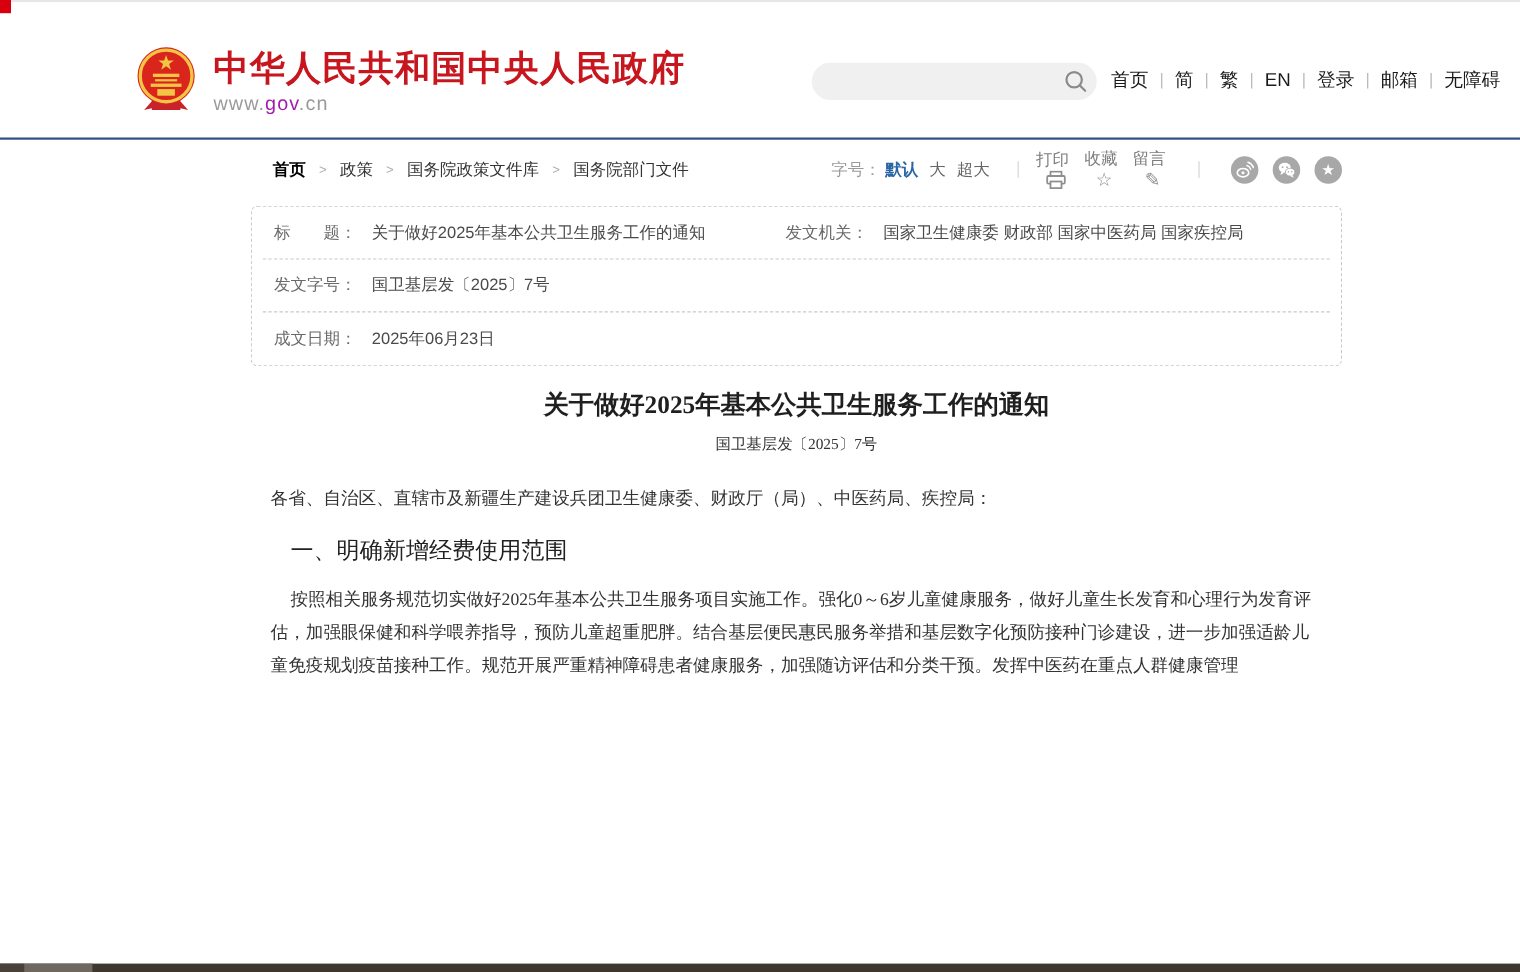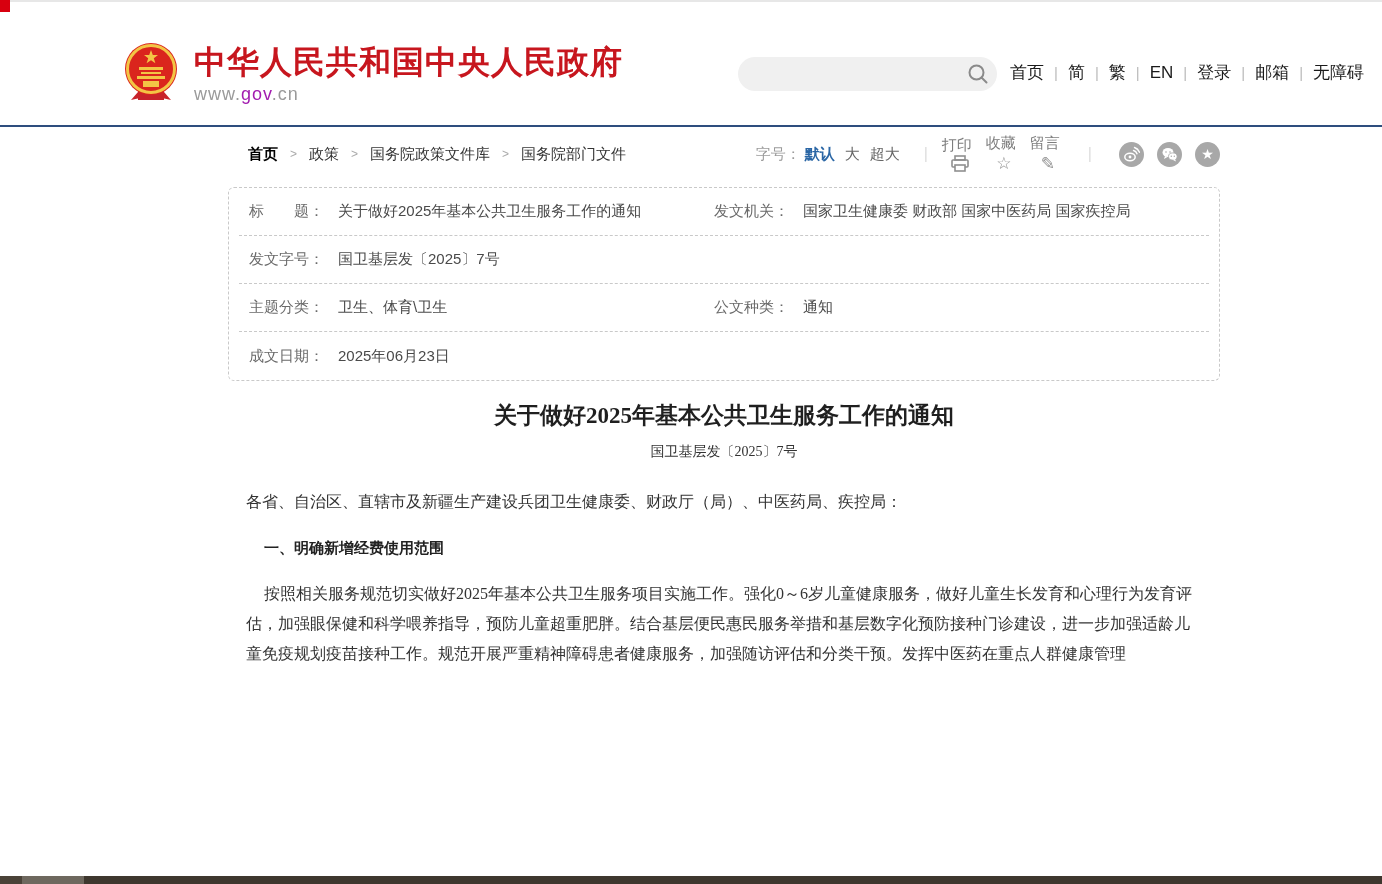--- a/index.html
+++ b/index.html
@@ -59,21 +59,21 @@
   .meta-label { color:#6a6a6a; white-space:pre; margin-right:14px; }
   .meta-value { color:#4a4a4a; }
 
   
   .article { margin-top:20px; font-family:"Liberation Serif","DejaVu Serif",serif; color:#333; }
   .article-title { text-align:center; font-size:23px; font-weight:bold; color:#1f1f1f; line-height:30px; }
   .article-subtitle { text-align:center; font-size:14px; color:#333; margin-top:12px; }
   .article-body { margin-top:26px; padding:0 22px 0 18px; font-size:16px; line-height:30px; }
   .article-body p { margin:16px 0; text-indent:18px; }
   .article-body p.salutation { text-indent:0; }
-  .article-body h3.section { font-size:15px; font-weight:bold; text-indent:18px; margin:0 0; color:#222; }
+  .article-body h3.section { font-size:21px; font-weight:normal; text-indent:18px; margin:0 0; color:#222; }
 
   
   .footer-bar { position:absolute; bottom:0; left:0; width:1382px; height:8px; background:#3e372e; }
   .footer-seg-a { position:absolute; bottom:0; left:0; width:22px; height:8px; background:#4a4238; }
   .footer-seg-b { position:absolute; bottom:0; left:22px; width:62px; height:8px; background:#6e685e; }
 
   svg { display:block; }
 </style>
 </head>
 <body>
@@ -199,30 +199,20 @@
       </div>
     </div>
     <div class="meta-row">
       <div class="meta-cell left">
         <span class="meta-label">发文字号：</span>
         <span class="meta-value">国卫基层发〔2025〕7号</span>
       </div>
     </div>
     <div class="meta-row">
       <div class="meta-cell left">
-        <span class="meta-label">主题分类：</span>
-        <span class="meta-value">卫生、体育\卫生</span>
-      </div>
-      <div class="meta-cell right">
-        <span class="meta-label">公文种类：</span>
-        <span class="meta-value">通知</span>
-      </div>
-    </div>
-    <div class="meta-row">
-      <div class="meta-cell left">
         <span class="meta-label">成文日期：</span>
         <span class="meta-value">2025年06月23日</span>
       </div>
       <div class="meta-cell right"></div>
     </div>
   </div>
 
   <article class="article">
     <h1 class="article-title">关于做好2025年基本公共卫生服务工作的通知</h1>
     <div class="article-subtitle">国卫基层发〔2025〕7号</div>

